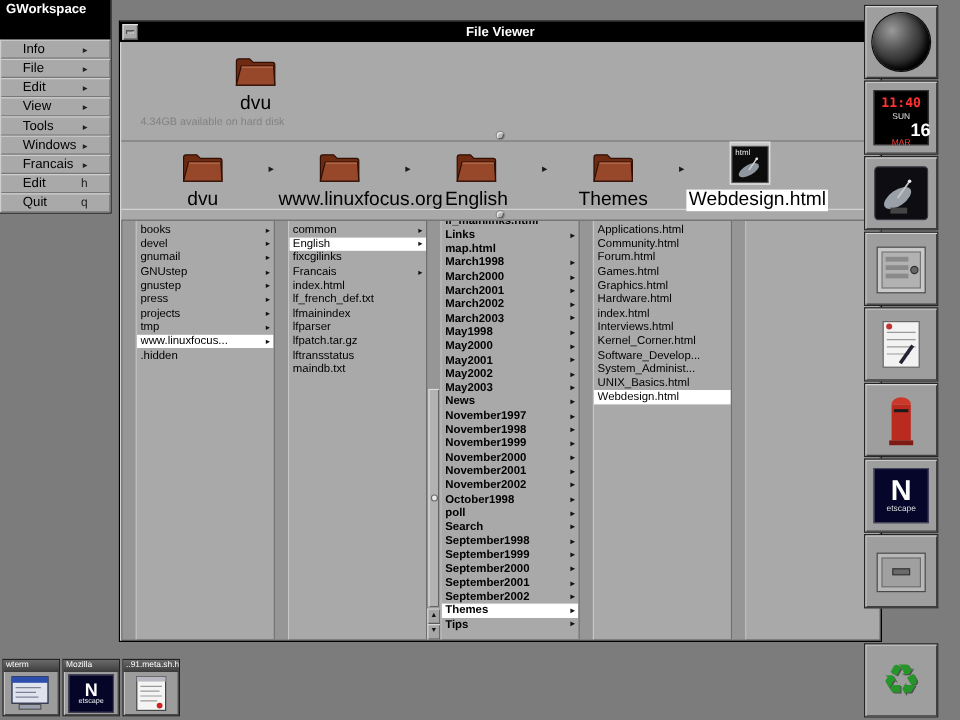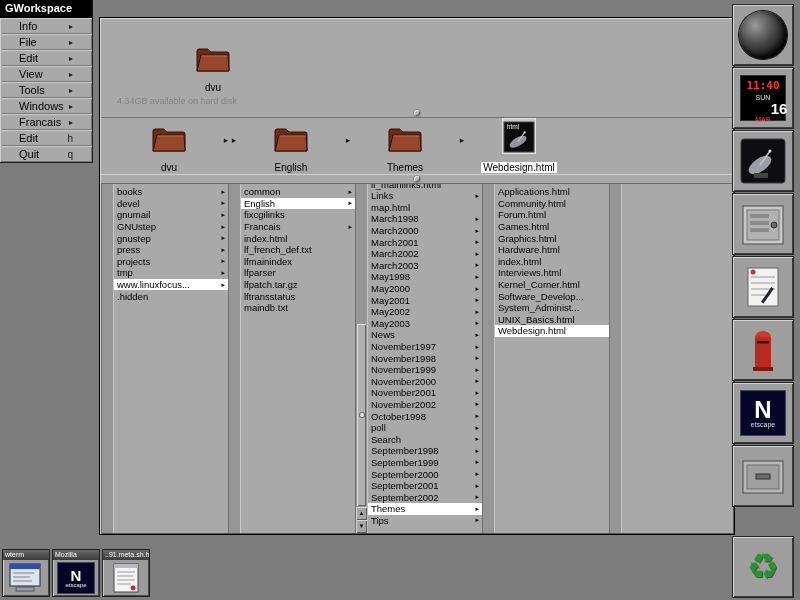--- a/index.html
+++ b/index.html
@@ -2,21 +2,21 @@
 <html><head>
 <meta charset="utf-8">
 <style>
   *{margin:0;padding:0;box-sizing:border-box;font-family:"Liberation Sans",sans-serif;}
   html,body{width:800px;height:600px;overflow:hidden;}
   body{background:#7c7c7c;position:relative;}
 
   
   .menu{position:absolute;left:0;top:0;width:92px;background:#a9a9a9;
         box-shadow:0 0 0 1px #1a1a1a, inset 1px 1px 0 #d8d8d8;}
-  .menu-title{height:18px;background:#000;color:#fff;font-size:11px;font-weight:bold;
+  .menu-title{height:33px;background:#000;color:#fff;font-size:11px;font-weight:bold;
               line-height:17px;padding-left:5px;}
   .menu-item{height:16px;display:flex;align-items:center;justify-content:space-between;
              padding:0 19px;font-size:11px;color:#000;background:#a9a9a9;
              box-shadow:inset 1px 1px 0 #cecece, inset -1px -1px 0 #787878;}
   .menu-arrow{font-size:8px;color:#222;}
   .mkey{font-size:10px;color:#222;}
 
   
   .window{position:absolute;left:99px;top:17px;width:636px;height:518px;background:#a9a9a9;
           border:1px solid #000;box-shadow:inset 1px 1px 0 #d6d6d6, inset -1px -1px 0 #565656;}
@@ -35,47 +35,47 @@
   .divider{height:8px;position:relative;}
   .dimple{position:absolute;left:calc(50% - 3px);top:1px;width:6px;height:6px;border-radius:50%;
           background:#b8b8b8;box-shadow:inset 1px 1px 0 #e8e8e8, inset -1px -1px 0 #5a5a5a, 0 0 0 1px #8a8a8a;}
 
   .shelf{height:58px;display:flex;align-items:flex-start;padding-left:15px;
          box-shadow:inset 0 1px 0 #6f6f6f, inset 0 -1px 0 #d2d2d2;}
   .shelf-cell{width:106px;text-align:center;padding-top:2px;}
   .shelf-arrow{width:8px;font-size:9px;color:#1a1a1a;padding-top:18px;text-align:center;}
   .shicon{display:inline-flex;align-items:flex-end;justify-content:center;height:34px;}
   .shicon.sel-icon{background:#c9c9c9;box-shadow:0 0 0 1px #e2e2e2;}
-  .icon-label{font-size:10px;padding:0 2px;color:#000;white-space:nowrap;display:inline-block;}
+  .icon-label{font-size:16px;padding:0 2px;color:#000;white-space:nowrap;display:inline-block;}
   .icon-label.selected{background:#fff;}
 
   
   .browser{flex:1;display:flex;overflow:hidden;border-top:1px solid #6a6a6a;}
   .bcol{width:127px;display:flex;overflow:hidden;}
   .bcol:last-child{width:auto;flex:1;}
   .scroller{width:13px;position:relative;background:#969696;
             border-left:1px solid #6e6e6e;border-right:1px solid #c6c6c6;}
   .knob{position:absolute;left:1px;right:1px;top:40%;bottom:27px;background:#b2b2b2;
         box-shadow:inset 1px 1px 0 #dedede, inset -1px -1px 0 #636363;}
   .knob-dot{position:absolute;left:50%;top:50%;width:4px;height:4px;margin:-2px 0 0 -2px;
         border-radius:50%;background:#e8e8e8;box-shadow:0 0 0 1px #6a6a6a;}
   .scroll-btns{position:absolute;left:0;right:0;bottom:0;}
   .sbtn{height:13px;font-size:6px;line-height:13px;text-align:center;color:#111;background:#a6a6a6;
         box-shadow:inset 1px 1px 0 #d8d8d8, inset -1px -1px 0 #5a5a5a;}
   .list{flex:1;overflow:hidden;padding-top:2px;}
-  .list.noclip{padding-top:0;}
+  .list.noclip{padding-top:0;font-weight:bold;}
   .row{height:11.6px;display:flex;align-items:center;padding:0 3px;font-size:9.5px;color:#000;}
   .row .lbl{flex:1;white-space:nowrap;overflow:hidden;}
   .row .branch{font-size:7px;color:#111;margin-left:2px;}
   .row.selected{background:#fff;}
   .row.clipped{height:6px;overflow:hidden;align-items:flex-start;}
   .row.clipped .lbl{margin-top:-5px;}
 
   
-  .dock{position:absolute;right:4px;top:0;bottom:0;width:66px;}
+  .dock{position:absolute;right:16px;top:0;bottom:0;width:66px;}
   .tile{position:absolute;right:2px;width:62px;height:62px;background:#9e9e9e;border:1px solid #262626;
         box-shadow:inset 1px 1px 0 #d5d5d5, inset -1px -1px 0 #3f3f3f;
         display:flex;align-items:center;justify-content:center;}
   .sphere{width:48px;height:48px;border-radius:50%;
         background:radial-gradient(circle at 34% 30%, #9a9a9a 0%, #4a4a4a 40%, #101010 78%);
         box-shadow:0 0 0 1px #0a0a0a, inset -3px -3px 6px #000;}
   .clock{width:46px;height:46px;background:#000;border:1px solid #333;display:flex;
          flex-direction:column;align-items:center;padding-top:3px;}
   .ctime{color:#ff3333;font-family:"DejaVu Sans Mono",monospace;font-size:11px;font-weight:bold;}
   .cday{color:#e9e9e9;font-size:7px;margin-top:2px;}
@@ -138,20 +138,24 @@
         <span class="mkey">h</span>
       </div>
       <div class="menu-item">
         <span>Quit</span>
         <span class="mkey">q</span>
       </div>
     </div>
 </div>
 
 <div class="window">
+  <div class="titlebar">
+    <span class="mini-btn"></span>
+    <span class="title">File Viewer</span>
+  </div>
   <div class="content">
     <div class="top-pane">
       <div class="root-icon">
         <span class="shicon" id="root-folder-icon">
             <svg width="38" height="30" viewBox="0 0 38 30">
               <path d="M3 28 V8 q0-2 2-2 h9 l3 3 h16 q2 0 2 2 v17 z" fill="#6f2b12" stroke="#2e1006"></path>
               <path d="M3 28 L7 12 h27 l1 16 z" fill="#97482a" stroke="#2e1006"></path>
               <path d="M7.5 13 h26" stroke="#b96f4e"></path>
             </svg>
           </span>
@@ -164,20 +168,27 @@
     </div>
     <div class="shelf">
         <div class="shelf-cell"><span class="shicon">
             <svg width="38" height="30" viewBox="0 0 38 30">
               <path d="M3 28 V8 q0-2 2-2 h9 l3 3 h16 q2 0 2 2 v17 z" fill="#6f2b12" stroke="#2e1006"></path>
               <path d="M3 28 L7 12 h27 l1 16 z" fill="#97482a" stroke="#2e1006"></path>
               <path d="M7.5 13 h26" stroke="#b96f4e"></path>
             </svg>
           </span><div><span class="icon-label">dvu</span></div></div>
         <span class="shelf-arrow">▸</span>
+        <div class="shelf-cell"><span class="shicon">
+            <svg width="38" height="30" viewBox="0 0 38 30">
+              <path d="M3 28 V8 q0-2 2-2 h9 l3 3 h16 q2 0 2 2 v17 z" fill="#6f2b12" stroke="#2e1006"></path>
+              <path d="M3 28 L7 12 h27 l1 16 z" fill="#97482a" stroke="#2e1006"></path>
+              <path d="M7.5 13 h26" stroke="#b96f4e"></path>
+            </svg>
+          </span><div><span class="icon-label">www.linuxfocus.org</span></div></div>
         <span class="shelf-arrow">▸</span>
         <div class="shelf-cell"><span class="shicon">
             <svg width="38" height="30" viewBox="0 0 38 30">
               <path d="M3 28 V8 q0-2 2-2 h9 l3 3 h16 q2 0 2 2 v17 z" fill="#6f2b12" stroke="#2e1006"></path>
               <path d="M3 28 L7 12 h27 l1 16 z" fill="#97482a" stroke="#2e1006"></path>
               <path d="M7.5 13 h26" stroke="#b96f4e"></path>
             </svg>
           </span><div><span class="icon-label">English</span></div></div>
         <span class="shelf-arrow">▸</span>
         <div class="shelf-cell"><span class="shicon">

